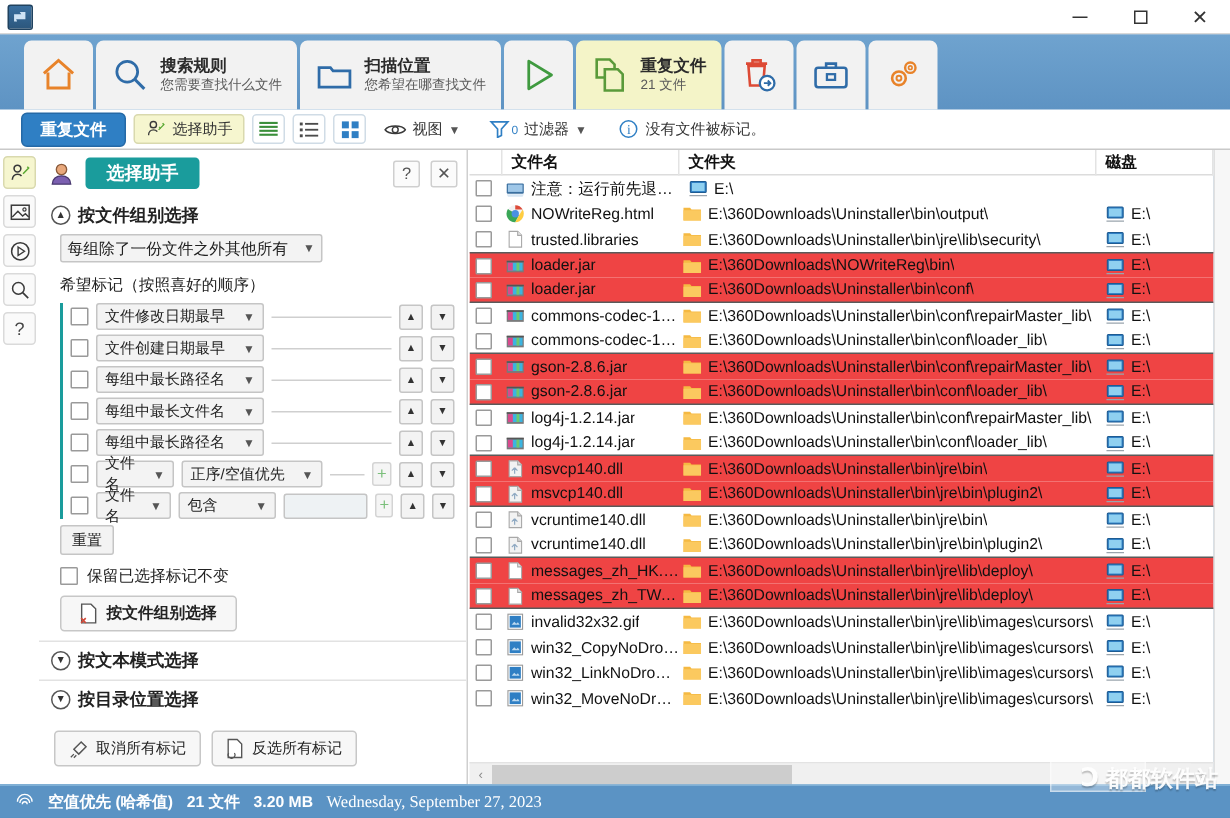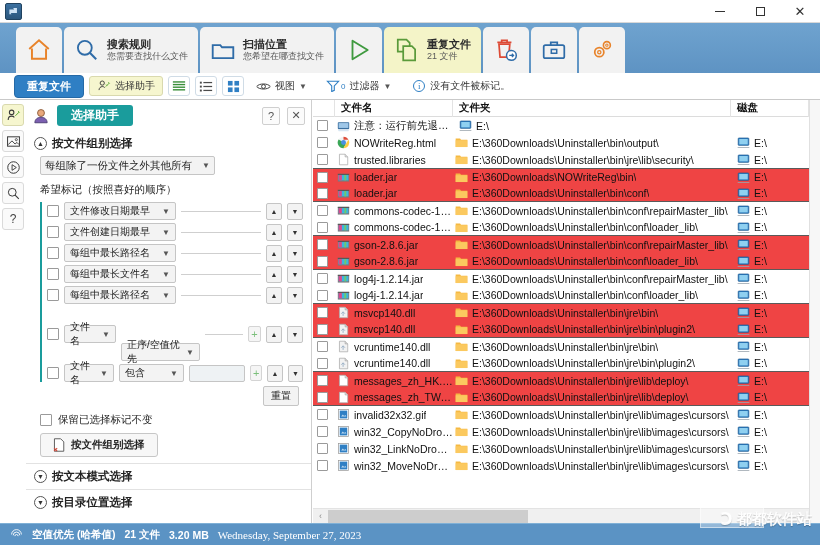--- a/index.html
+++ b/index.html
@@ -148,38 +148,38 @@
     width:12px; height:12px; border:1px solid #9a9a9a; background:#fff; flex:0 0 12px;
     border-radius:1px;
   }
   .rcombo {
     display:inline-flex; align-items:center; justify-content:space-between;
     border:1px solid #c5c5c5; background:#f3f3f3; border-radius:2px;
     height:18px; padding:0 5px; font-size:10px; color:#222; gap:6px;
   }
   .rcombo.w1 { width:112px; }
   .rcombo.w2 { width:68px; }
-  .rcombo.w3 { width:79px;margin-top:36px; }
+  .rcombo.w3 { width:94px; }
   .rcombo.w4 { width:52px; }
   .dash { flex:1; height:1px; background:#cfcfcf; min-width:6px; }
   .plusbtn {
     width:13px; height:16px; border:1px solid #d4d4d4; background:#f5f5f5;
     color:#7bbf7b; font-size:11px; display:flex; align-items:center; justify-content:center;
     border-radius:2px;
   }
   .txtinput {
     width:56px; height:17px; border:1px solid #c5c5c5; background:#eef2f4;
     border-radius:2px;
   }
   .arrbtn {
     width:16px; height:17px; border:1px solid #c5c5c5; background:#f3f3f3;
     display:flex; align-items:center; justify-content:center; font-size:7px; color:#333;
     border-radius:2px;
   }
-  .resetrow { display:flex; justify-content:flex-end; margin-top:4px; padding-right:4px; }
+  .resetrow { display:flex; margin-top:4px; padding-right:4px; }
   .resetbtn {
     border:1px solid #c5c5c5; background:#f3f3f3; border-radius:2px;
     font-size:10px; padding:2px 7px; color:#222;
   }
   .keeprow { display:flex; align-items:center; gap:6px; margin-top:7px; font-size:10.5px; color:#222; }
   .bigbtn {
     display:inline-flex; align-items:center; gap:5px; margin-top:6px;
     border:1px solid #c7c7c7; background:#f7f7f7; border-radius:3px;
     padding:4px 12px; font-size:10.5px; color:#222; font-weight:bold;
   }
@@ -599,20 +599,36 @@
       <div class="as-section bordered">
         <span class="circ">▼</span>
         <span>按文本模式选择</span>
       </div>
 
       <div class="as-section bordered">
         <span class="circ">▼</span>
         <span>按目录位置选择</span>
       </div>
 
+      <div class="footbtns">
+        <div class="footbtn">
+          <svg width="13" height="13" viewBox="0 0 16 16">
+            <path d="M10 2l4 4-6 6-4-4z" fill="none" stroke="#555" stroke-width="1.2"></path>
+            <path d="M4 12l-2.5 2.5M6 13l-2 2" stroke="#555" stroke-width="1.1"></path>
+          </svg>
+          <span>取消所有标记</span>
+        </div>
+        <div class="footbtn">
+          <svg width="12" height="14" viewBox="0 0 16 18">
+            <path d="M1.5 1h8l4 4v12h-12z" fill="#fff" stroke="#555" stroke-width="1.2"></path>
+            <path d="M2 13a3 3 0 105 0" fill="none" stroke="#555" stroke-width="1.1"></path>
+          </svg>
+          <span>反选所有标记</span>
+        </div>
+      </div>
     </div>
 
     <div class="listwrap">
       <div class="lhead">
         <div class="hc c-check"></div>
         <div class="hc c-name">文件名</div>
         <div class="hc c-folder">文件夹</div>
         <div class="hc c-disk">磁盘</div>
       </div>
 

